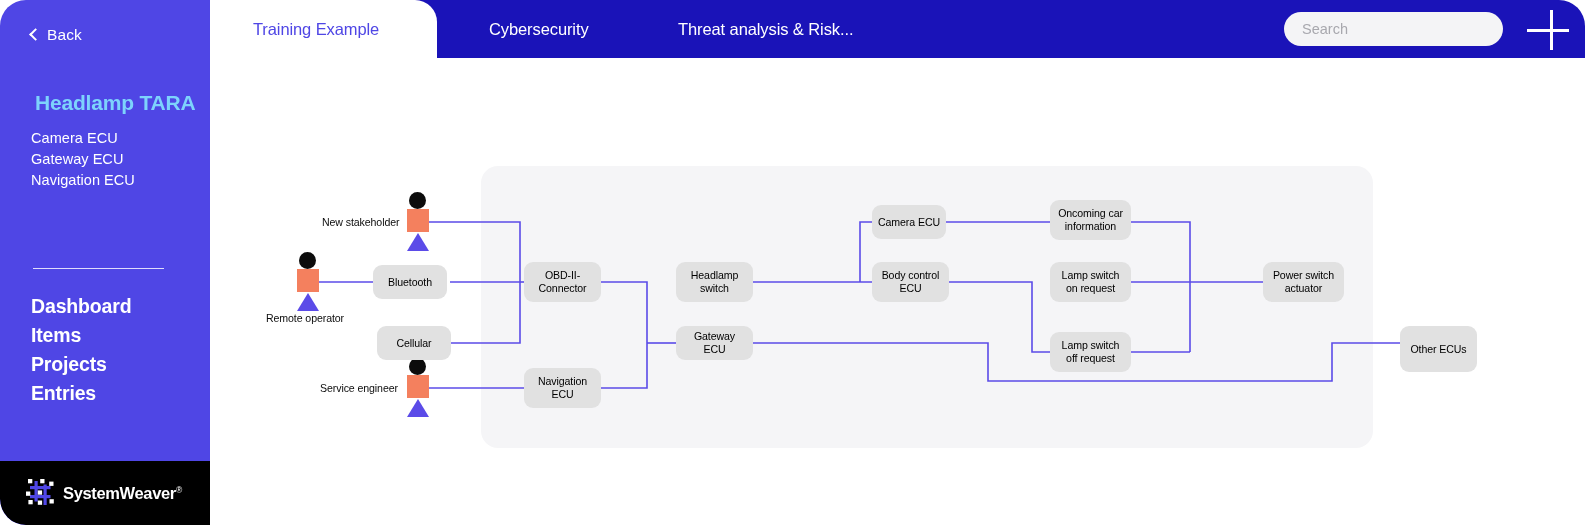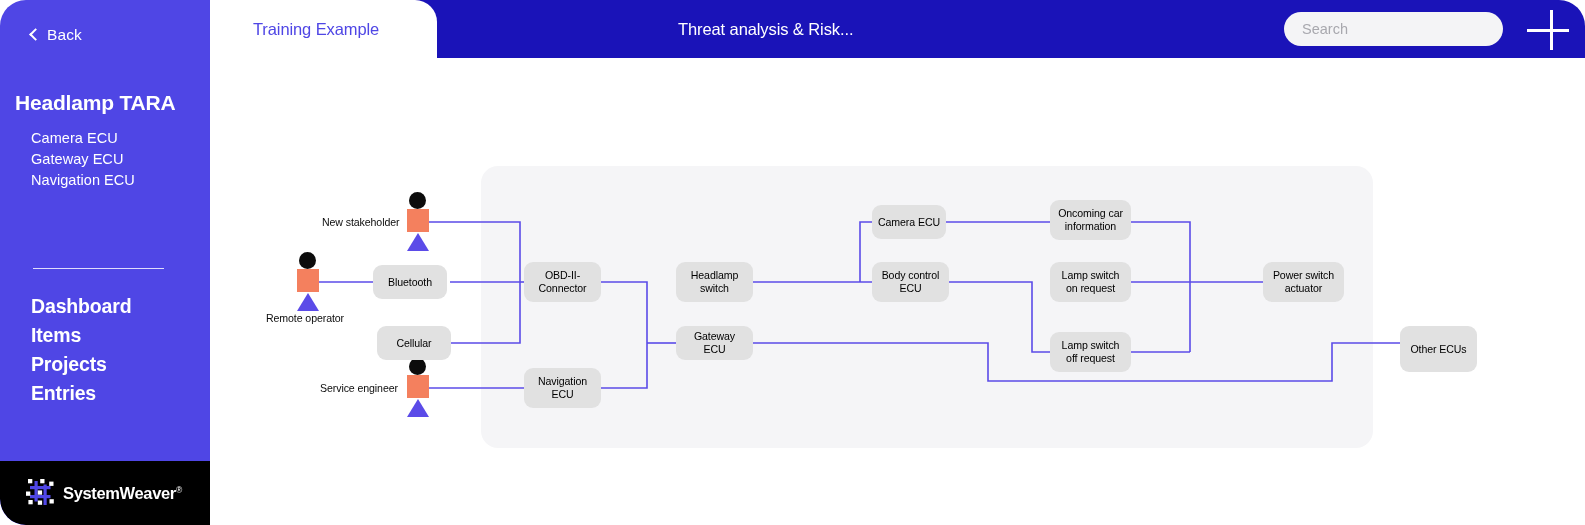--- a/index.html
+++ b/index.html
@@ -33,22 +33,22 @@
   .chev {
     display: block; width: 9px; height: 9px;
     border-left: 2.2px solid #ffffff;
     border-bottom: 2.2px solid #ffffff;
     transform: rotate(45deg);
     margin-top: -1px;
   }
   .back-label { font-size: 15.5px; letter-spacing: .1px; }
 
   .sb-title {
-    position: absolute; left: 15px; top: 91px;
-    color: #ffffff; font-size: 21px; font-weight: 700;
+    position: absolute; left: 35px; top: 91px;
+    color: #7dd3fc; font-size: 21px; font-weight: 700;
     letter-spacing: -.2px;
   }
   .sb-sublist {
     position: absolute; left: 31px; top: 128px;
     display: flex; flex-direction: column;
   }
   .sb-sub {
     color: #ffffff; font-size: 14.5px; line-height: 21px;
     letter-spacing: .05px;
   }
@@ -239,20 +239,23 @@
         <rect x="23.5" y="20.2" width="4.3" height="4.3" fill="#ffffff"></rect>
       </svg>
       <div class="logo-text"><span>SystemWeaver</span><sup>®</sup></div>
     </div>
   </div>
 
   <div class="topbar">
     <div class="tab-active">
       <span>Training Example</span>
     </div>
+    <div class="tab-dark" id="tab-cyber">
+      <span>Cybersecurity</span>
+    </div>
     <div class="tab-dark" id="tab-threat">
       <span>Threat analysis &amp; Risk...</span>
     </div>
 
     <input class="search-box" type="text" placeholder="Search" style="">
 
     <div class="plus-btn">
       <span class="h"></span>
       <span class="v"></span>
     </div>

